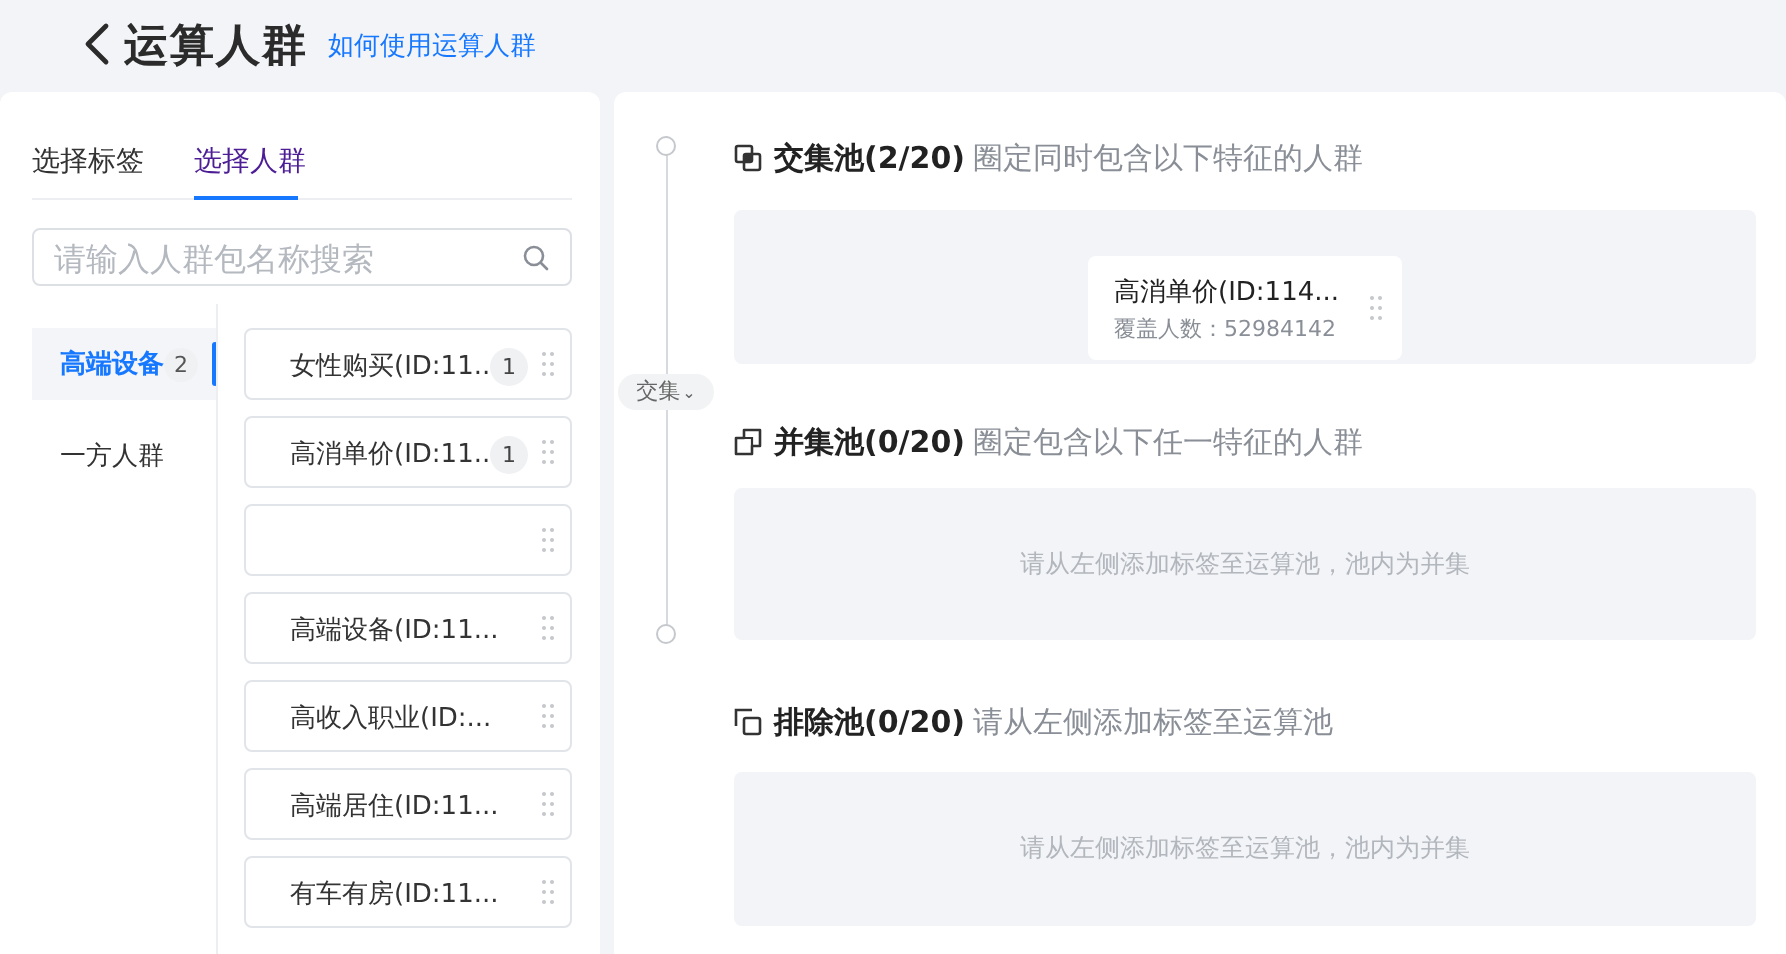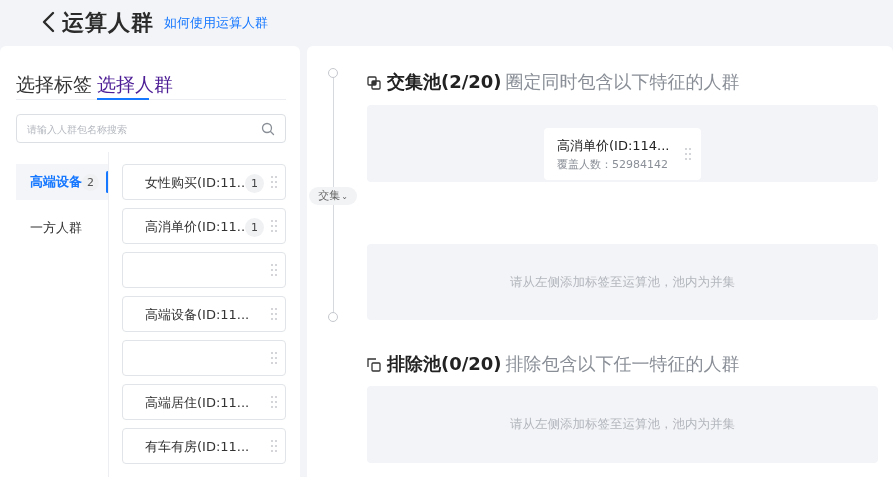--- a/index.html
+++ b/index.html
@@ -7,27 +7,27 @@
   body { background: #f3f4f7; font-family: "DejaVu Sans", "Liberation Sans", sans-serif; color: #1f1f1f; position: relative; }
 
   .header { position: absolute; left: 0; top: 0; width: 893px; height: 46px; margin-left: 30px; }
   .back { position: absolute; left: 8px; top: 9px; width: 22px; height: 26px; cursor: pointer; }
   .back svg { width: 22px; height: 26px; }
   .title { position: absolute; left: 32px; top: 8px; font-size: 22px; font-weight: bold; color: #2b2b2b; letter-spacing: 1px; }
   .help-link { position: absolute; left: 134px; top: 14px; font-size: 13px; color: #1677ff; cursor: pointer; }
 
   .left-panel { position: absolute; left: 0; top: 46px; width: 300px; height: 431px; background: #fff; border-radius: 6px 6px 0 0; }
   .tabs { position: absolute; left: 16px; top: 0; width: 270px; height: 54px; border-bottom: 1px solid #eceef1; }
-  .tab { position: absolute; top: 26px; font-size: 19px; color: #333; cursor: pointer; }
+  .tab { position: absolute; top: 26px; font-size: 14px; color: #333; cursor: pointer; }
   .tab.t1 { left: 0; }
   .tab.t2 { left: 81px; color: #4c1d95; }
   .tab-ink { position: absolute; left: 81px; bottom: -1px; width: 52px; height: 2px; background: #1677ff; }
 
   .search { position: absolute; left: 16px; top: 68px; width: 270px; height: 29px; border: 1px solid #dcdfe4; border-radius: 4px; background: #fff; }
-  .search input { position: absolute; left: 10px; top: 5px; width: 220px; height: 18px; border: none; outline: none; font-size: 10px; color: #333; background: transparent; font-family: "DejaVu Sans", sans-serif; }
+  .search input { position: absolute; left: 10px; top: 5px; width: 220px; height: 18px; border: none; outline: none; font-size: 16px; color: #333; background: transparent; font-family: "DejaVu Sans", sans-serif; }
   .search input::placeholder { color: #b4b8bf; }
   .search-icon { position: absolute; right: 10px; top: 7px; width: 14px; height: 14px; }
 
   .cat-list { position: absolute; left: 16px; top: 108px; width: 93px; height: 323px; }
   .cat { position: absolute; left: 0; width: 93px; height: 36px; font-size: 13px; cursor: pointer; }
   .cat.active { top: 10px; background: #f3f5f8; color: #1677ff; font-weight: bold; }
   .cat.c2 { top: 56px; color: #333; }
   .cat .lbl { position: absolute; left: 14px; top: 9px; }
   .cat .count { position: absolute; left: 66px; top: 10px; width: 17px; height: 17px; border-radius: 50%; background: #f0f1f3; color: #555; font-size: 11px; font-weight: normal; text-align: center; line-height: 17px; }
   .cat .bar { position: absolute; right: 0; top: 7px; width: 3px; height: 22px; background: #1677ff; border-radius: 2px; }
@@ -39,21 +39,21 @@
   .item .badge { position: absolute; left: 122px; top: 9px; width: 19px; height: 19px; border-radius: 50%; background: #f0f1f3; font-size: 11px; color: #444; text-align: center; line-height: 19px; }
   .drag-handle { position: absolute; right: 8px; top: 11px; width: 6px; height: 12px; }
   .drag-handle span { position: absolute; width: 2px; height: 2px; background: #c4c7cc; border-radius: 1px; }
 
   .right-panel { position: absolute; left: 307px; top: 46px; width: 586px; height: 431px; background: #fff; border-radius: 6px 6px 0 0; }
   .timeline { position: absolute; left: 26px; top: 22px; width: 1px; height: 250px; background: #d6d9de; }
   .tl-dot { position: absolute; left: 21px; width: 10px; height: 10px; border: 1px solid #c5c8cd; border-radius: 50%; background: #fff; }
   .op-pill { position: absolute; left: 2px; top: 141px; width: 48px; height: 18px; border-radius: 9px; background: #f2f3f5; font-size: 11px; color: #666; text-align: center; line-height: 18px; cursor: pointer; }
   .op-pill .chev { font-size: 8px; margin-left: 1px; }
 
-  .pool-head { position: absolute; left: 60px; font-size: 18px; white-space: nowrap; }
+  .pool-head { position: absolute; left: 60px; font-size: 15px; white-space: nowrap; }
   .pool-head .icon { display: inline-block; width: 14px; height: 14px; vertical-align: -2px; margin-right: 6px; }
   .pool-head .name { font-weight: bold; color: #222; }
   .pool-head .desc { color: #8a8f97; margin-left: 4px; }
 
   .pool-box { position: absolute; left: 60px; width: 511px; background: #f3f4f7; border-radius: 4px; }
   .pool-box .empty { position: absolute; left: 0; width: 100%; text-align: center; font-size: 12.5px; color: #b2b6bd; }
 
   .chip { position: absolute; top: 23px; width: 157px; height: 52px; background: #fff; border-radius: 4px; cursor: grab; }
   .chip .cname { position: absolute; left: 13px; top: 9px; font-size: 13px; color: #222; white-space: nowrap; }
   .chip .cov { position: absolute; left: 13px; top: 29px; font-size: 11px; color: #8a8f97; white-space: nowrap; }
@@ -139,20 +139,21 @@
       <span class="drag-handle">
           <span style="left:0;top:0"></span>
           <span style="left:4px;top:0"></span>
           <span style="left:0;top:5px"></span>
           <span style="left:4px;top:5px"></span>
           <span style="left:0;top:10px"></span>
           <span style="left:4px;top:10px"></span>
         </span>
     </div>
     <div class="item" style="top:176px">
+      <span class="name">高收入职业(ID:...</span>
       <span class="drag-handle">
           <span style="left:0;top:0"></span>
           <span style="left:4px;top:0"></span>
           <span style="left:0;top:5px"></span>
           <span style="left:4px;top:5px"></span>
           <span style="left:0;top:10px"></span>
           <span style="left:4px;top:10px"></span>
         </span>
     </div>
     <div class="item" style="top:220px">
@@ -203,26 +204,32 @@
           <span style="left:0;top:0"></span>
           <span style="left:4px;top:0"></span>
           <span style="left:0;top:5px"></span>
           <span style="left:4px;top:5px"></span>
           <span style="left:0;top:10px"></span>
           <span style="left:4px;top:10px"></span>
         </span>
     </div>
   </div>
 
+  <div class="pool-head" style="top:166px">
+    <svg class="icon" viewBox="0 0 14 14">
+        <path d="M5 1 H13 V9 H9 V13 H1 V5 H5 Z" fill="none" stroke="#333" stroke-width="1.3" stroke-linejoin="round"></path>
+        <path d="M5 5 H9 V9" fill="none" stroke="#333" stroke-width="1.1"></path>
+      </svg><span class="name">并集池(0/20)</span><span class="desc">圈定包含以下任一特征的人群</span>
+  </div>
   <div class="pool-box" style="top:198px;height:76px">
     <div class="empty" style="top:30px">请从左侧添加标签至运算池，池内为并集</div>
   </div>
 
   <div class="pool-head" style="top:306px">
     <svg class="icon" viewBox="0 0 14 14">
         <path d="M9 1 H1 V9" fill="none" stroke="#333" stroke-width="1.3"></path>
         <rect x="5" y="5" width="8" height="8" rx="1" fill="none" stroke="#333" stroke-width="1.3"></rect>
-      </svg><span class="name">排除池(0/20)</span><span class="desc">排除包含以下任一特征的人群</span>
+      </svg><span class="name">排除池(0/20)</span><span class="desc">请从左侧添加标签至运算池</span>
   </div>
   <div class="pool-box" style="top:340px;height:77px">
     <div class="empty" style="top:30px">请从左侧添加标签至运算池，池内为并集</div>
   </div>
 </div>
 
 </body></html>

